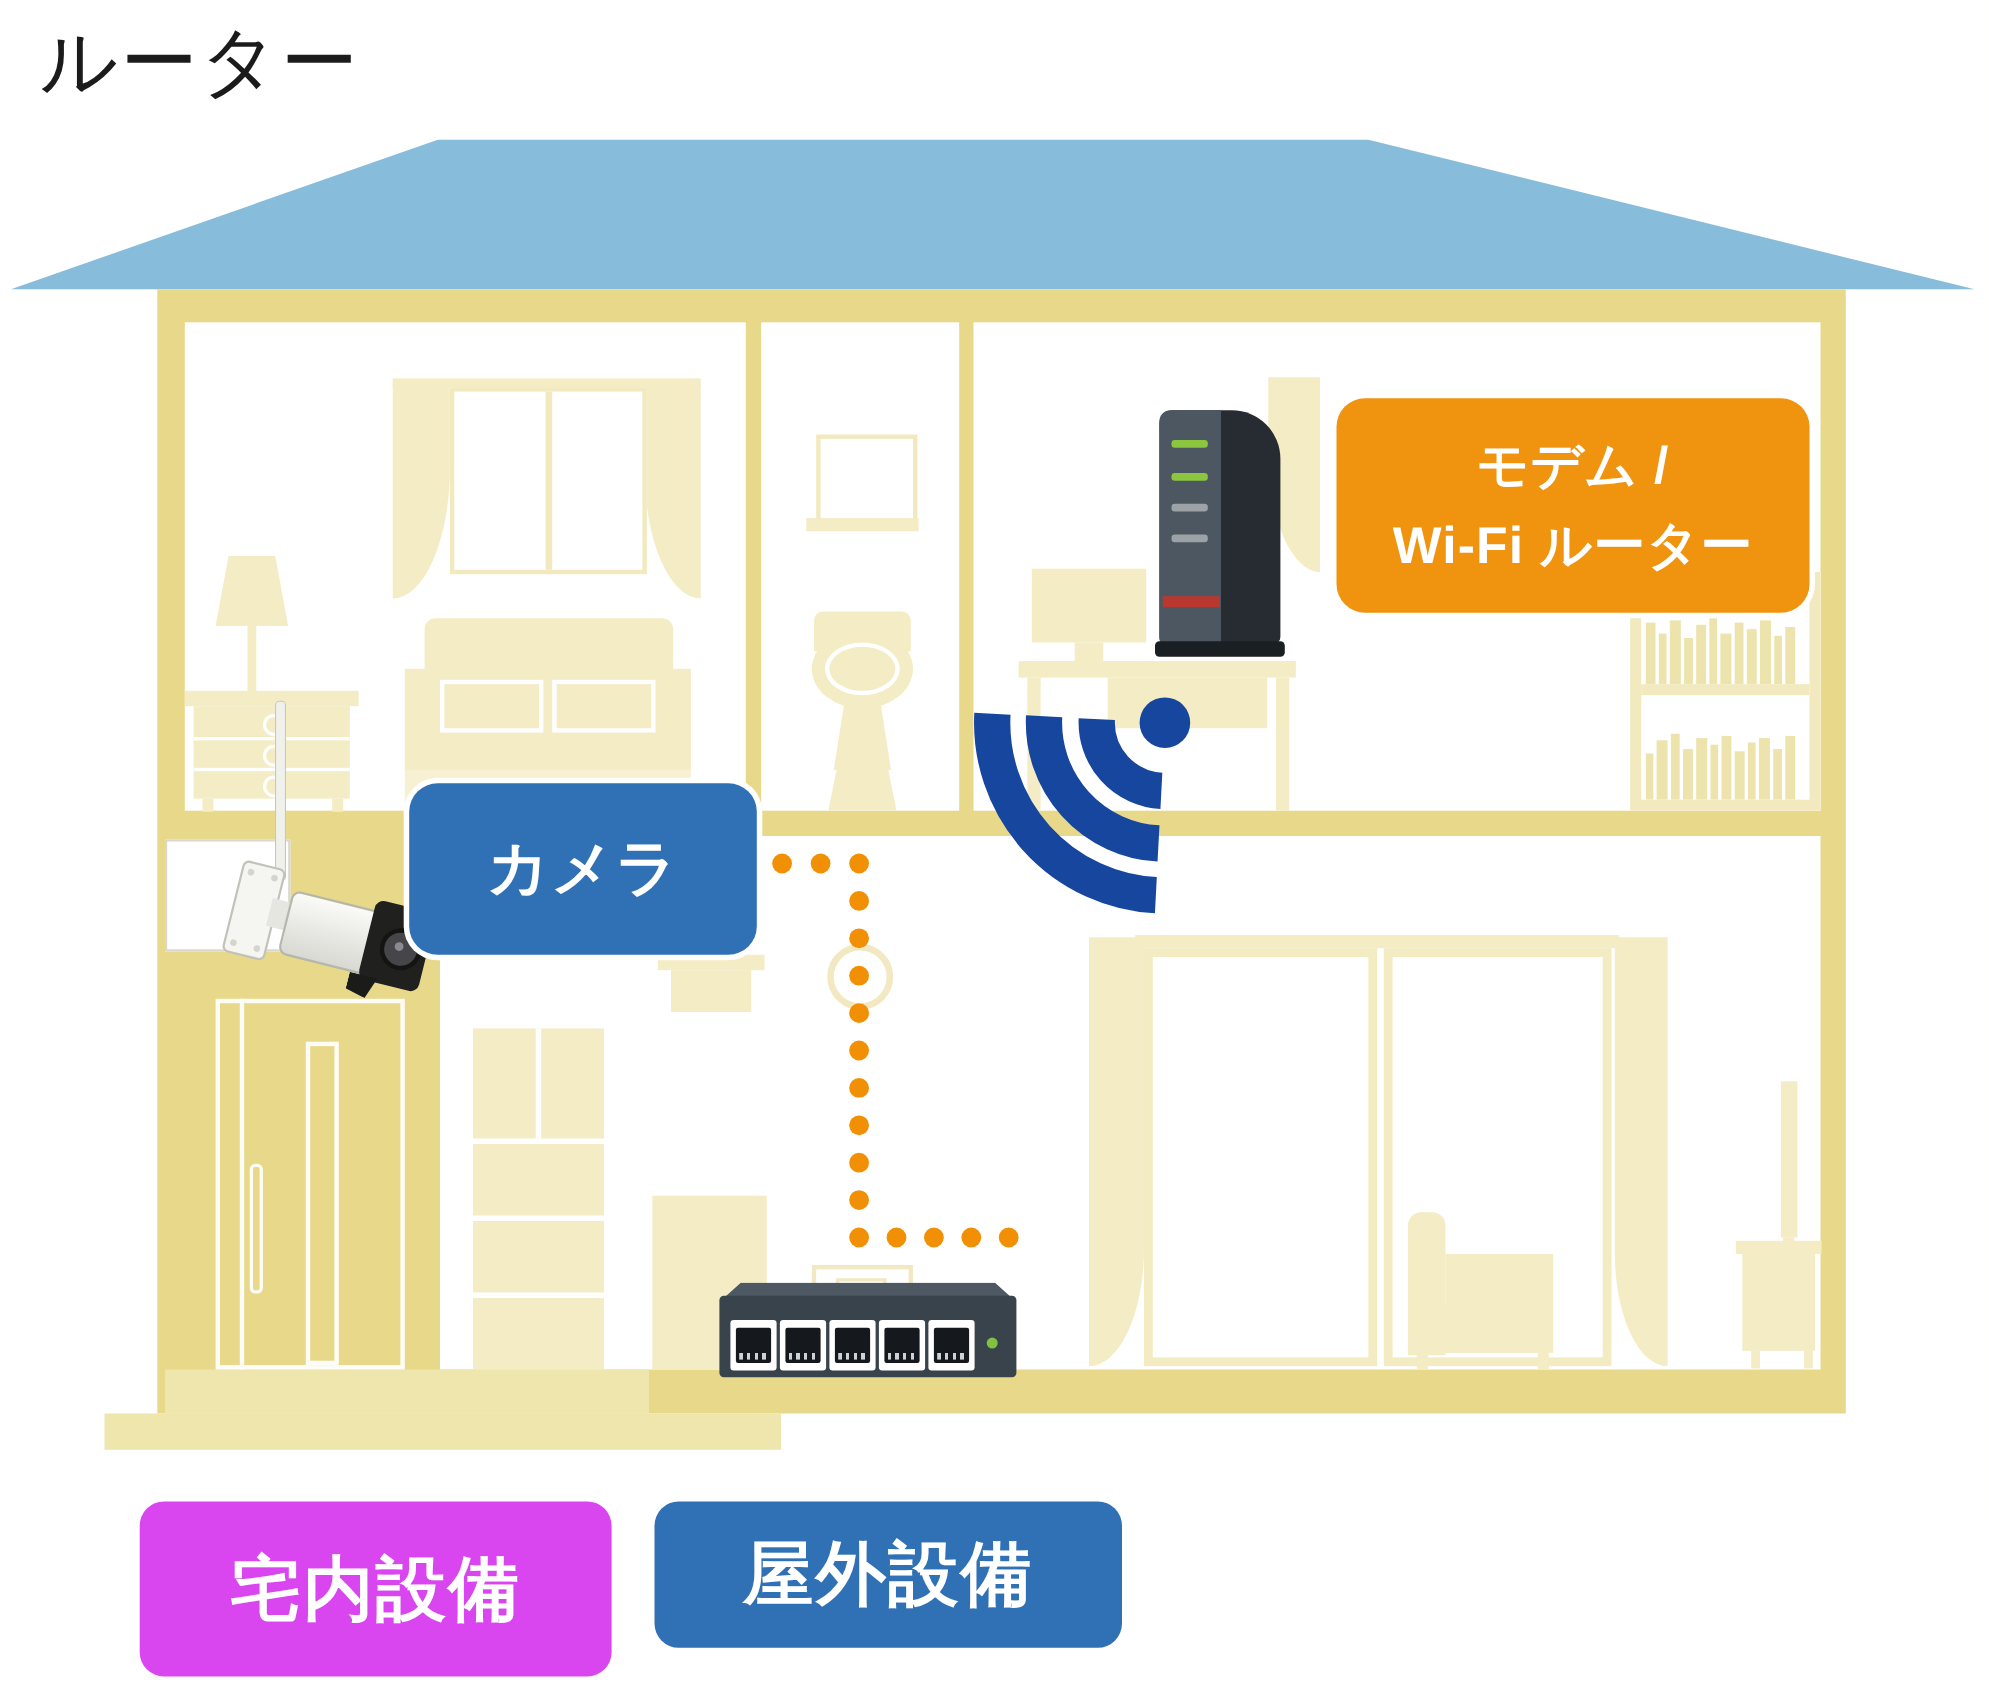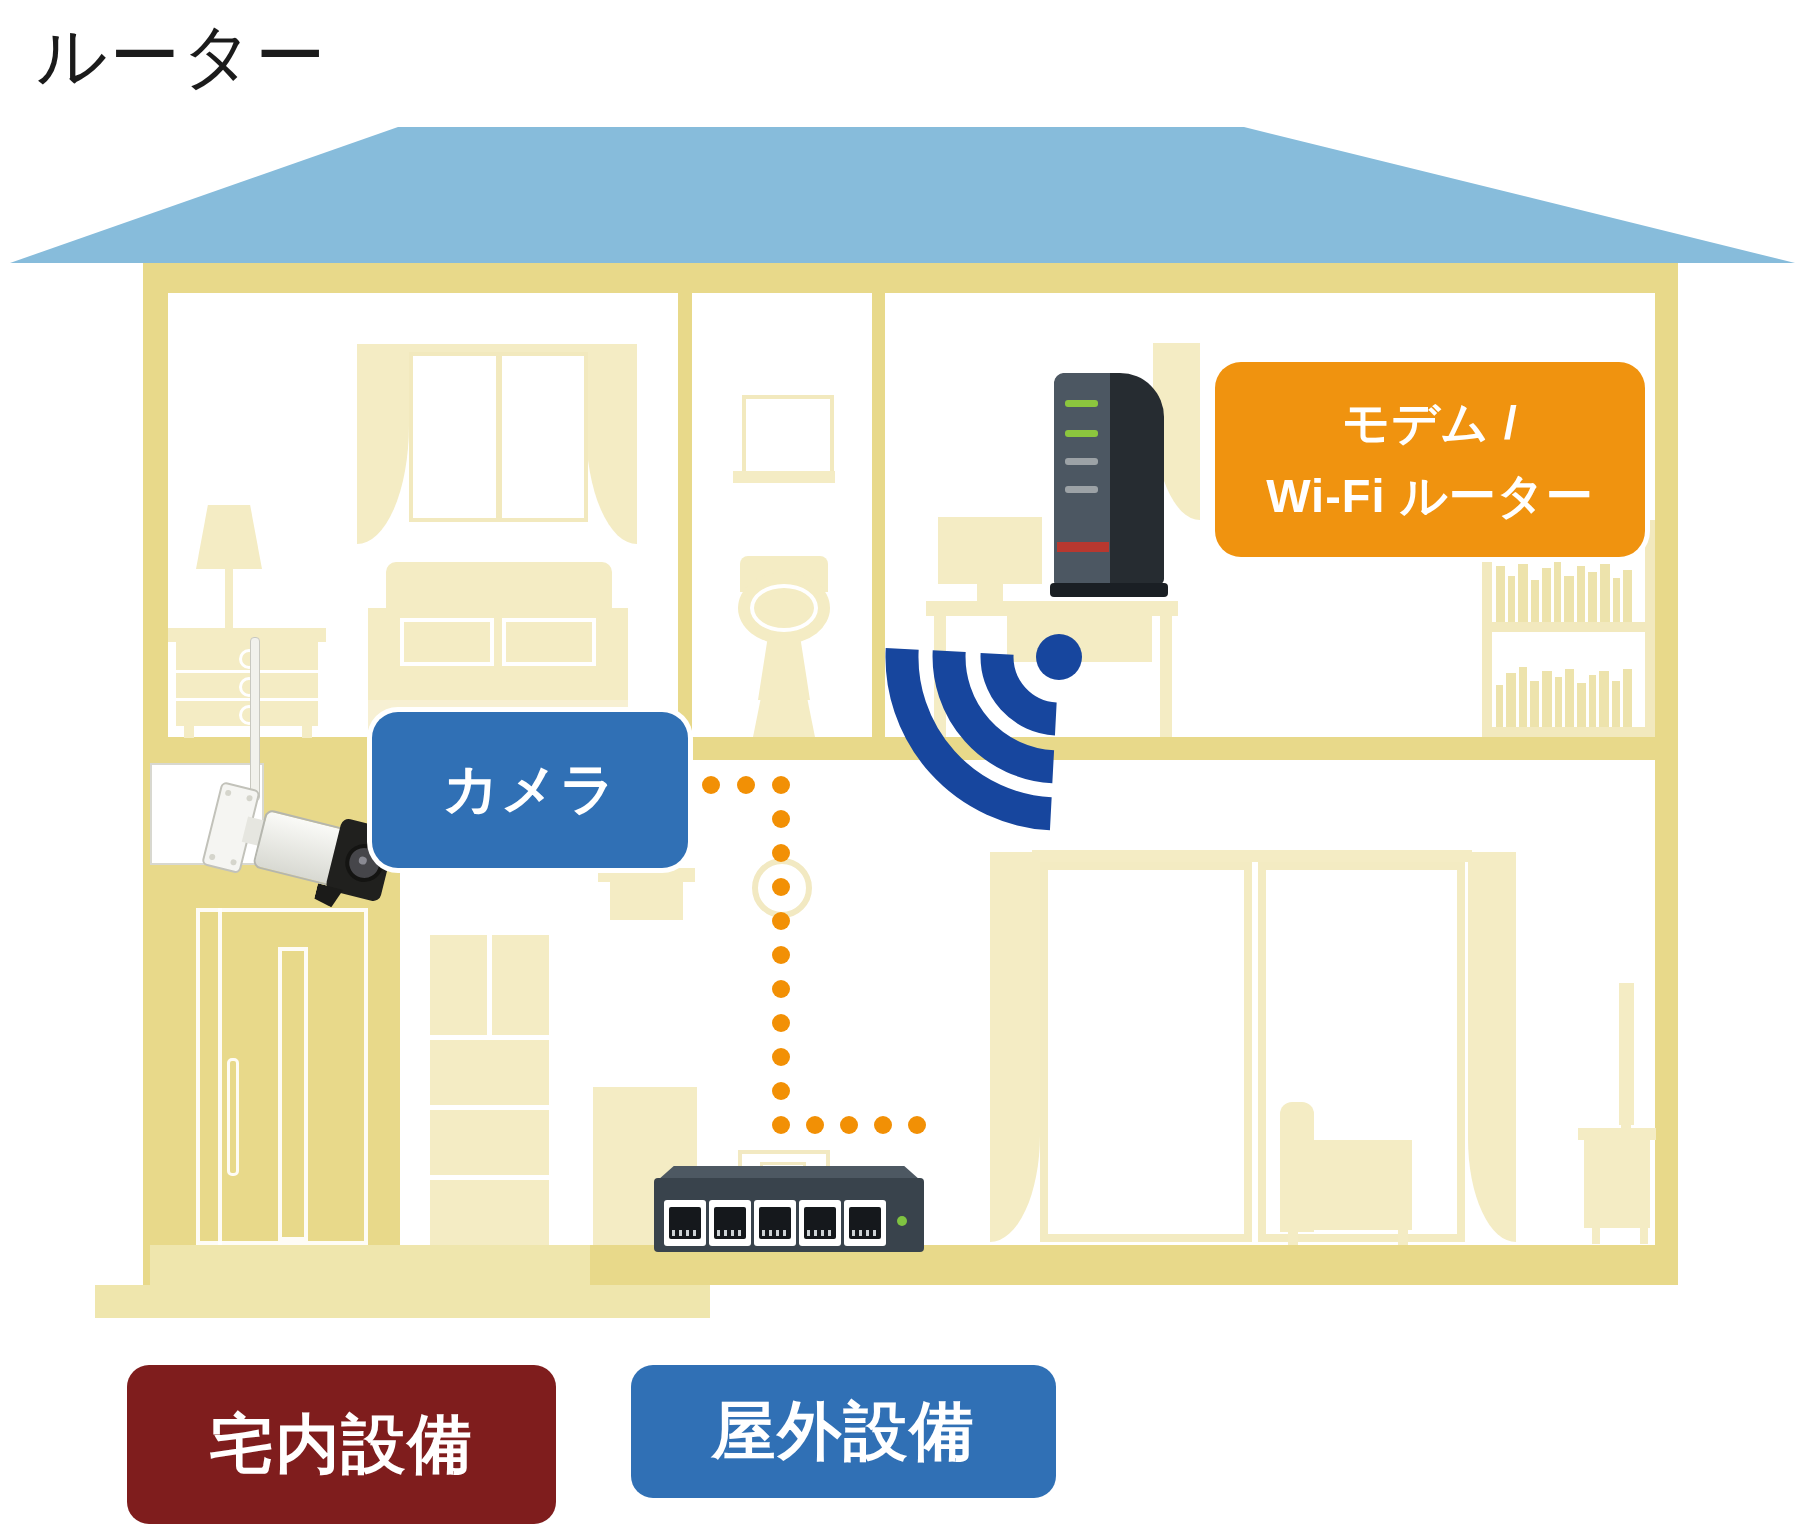--- a/index.html
+++ b/index.html
@@ -142,21 +142,21 @@
 
   
   .label{display:flex;align-items:center;justify-content:center;color:#fff;border-radius:26px;
          box-shadow:0 0 0 5px #fff;font-weight:600;text-align:center;letter-spacing:1px;}
   .label-camera{left:372px;top:712px;width:316px;height:156px;font-size:56px;}
   .label-router{left:1215px;top:362px;width:430px;height:195px;font-size:47px;line-height:1.55;flex-direction:column;}
   .label-poe{left:932px;top:1008px;width:305px;height:201px;font-size:58px;}
   .legend{display:flex;align-items:center;justify-content:center;color:#fff;border-radius:22px;
           font-weight:700;font-size:64px;letter-spacing:2px;}
   .legend-indoor{left:127px;top:1365px;width:429px;height:159px;}
-  .legend-outdoor{left:595px;top:1365px;width:425px;height:133px;margin-left:36px;}
+  .legend-outdoor{left:595px;top:1365px;width:425px;height:133px;}
 </style>
 </head>
 <body>
 
 <div class="stage">
 
   <div class="a title">ルーター</div>
 
   <svg class="a roof-svg" width="1808" height="280">
     <polygon points="10,263 398,127 1244,127 1795,263" fill="#87BCDB"></polygon>
@@ -367,20 +367,20 @@
     </div>
 
   <div class="a label label-camera" style="background: rgb(48, 112, 181);">
     <span>カメラ</span>
   </div>
   <div class="a label label-router" style="background: rgb(240, 147, 15);">
     <div>モデム /</div>
     <div>Wi-Fi ルーター</div>
   </div>
 
-  <div class="a legend legend-indoor" style="background: #7f1d1d;">
+  <div class="a legend legend-indoor" style="background: #d946ef;">
     <span>宅内設備</span>
   </div>
   <div class="a legend legend-outdoor" style="background: rgb(48, 112, 181);">
     <span>屋外設備</span>
   </div>
 
 </div>
 
 </body></html>

